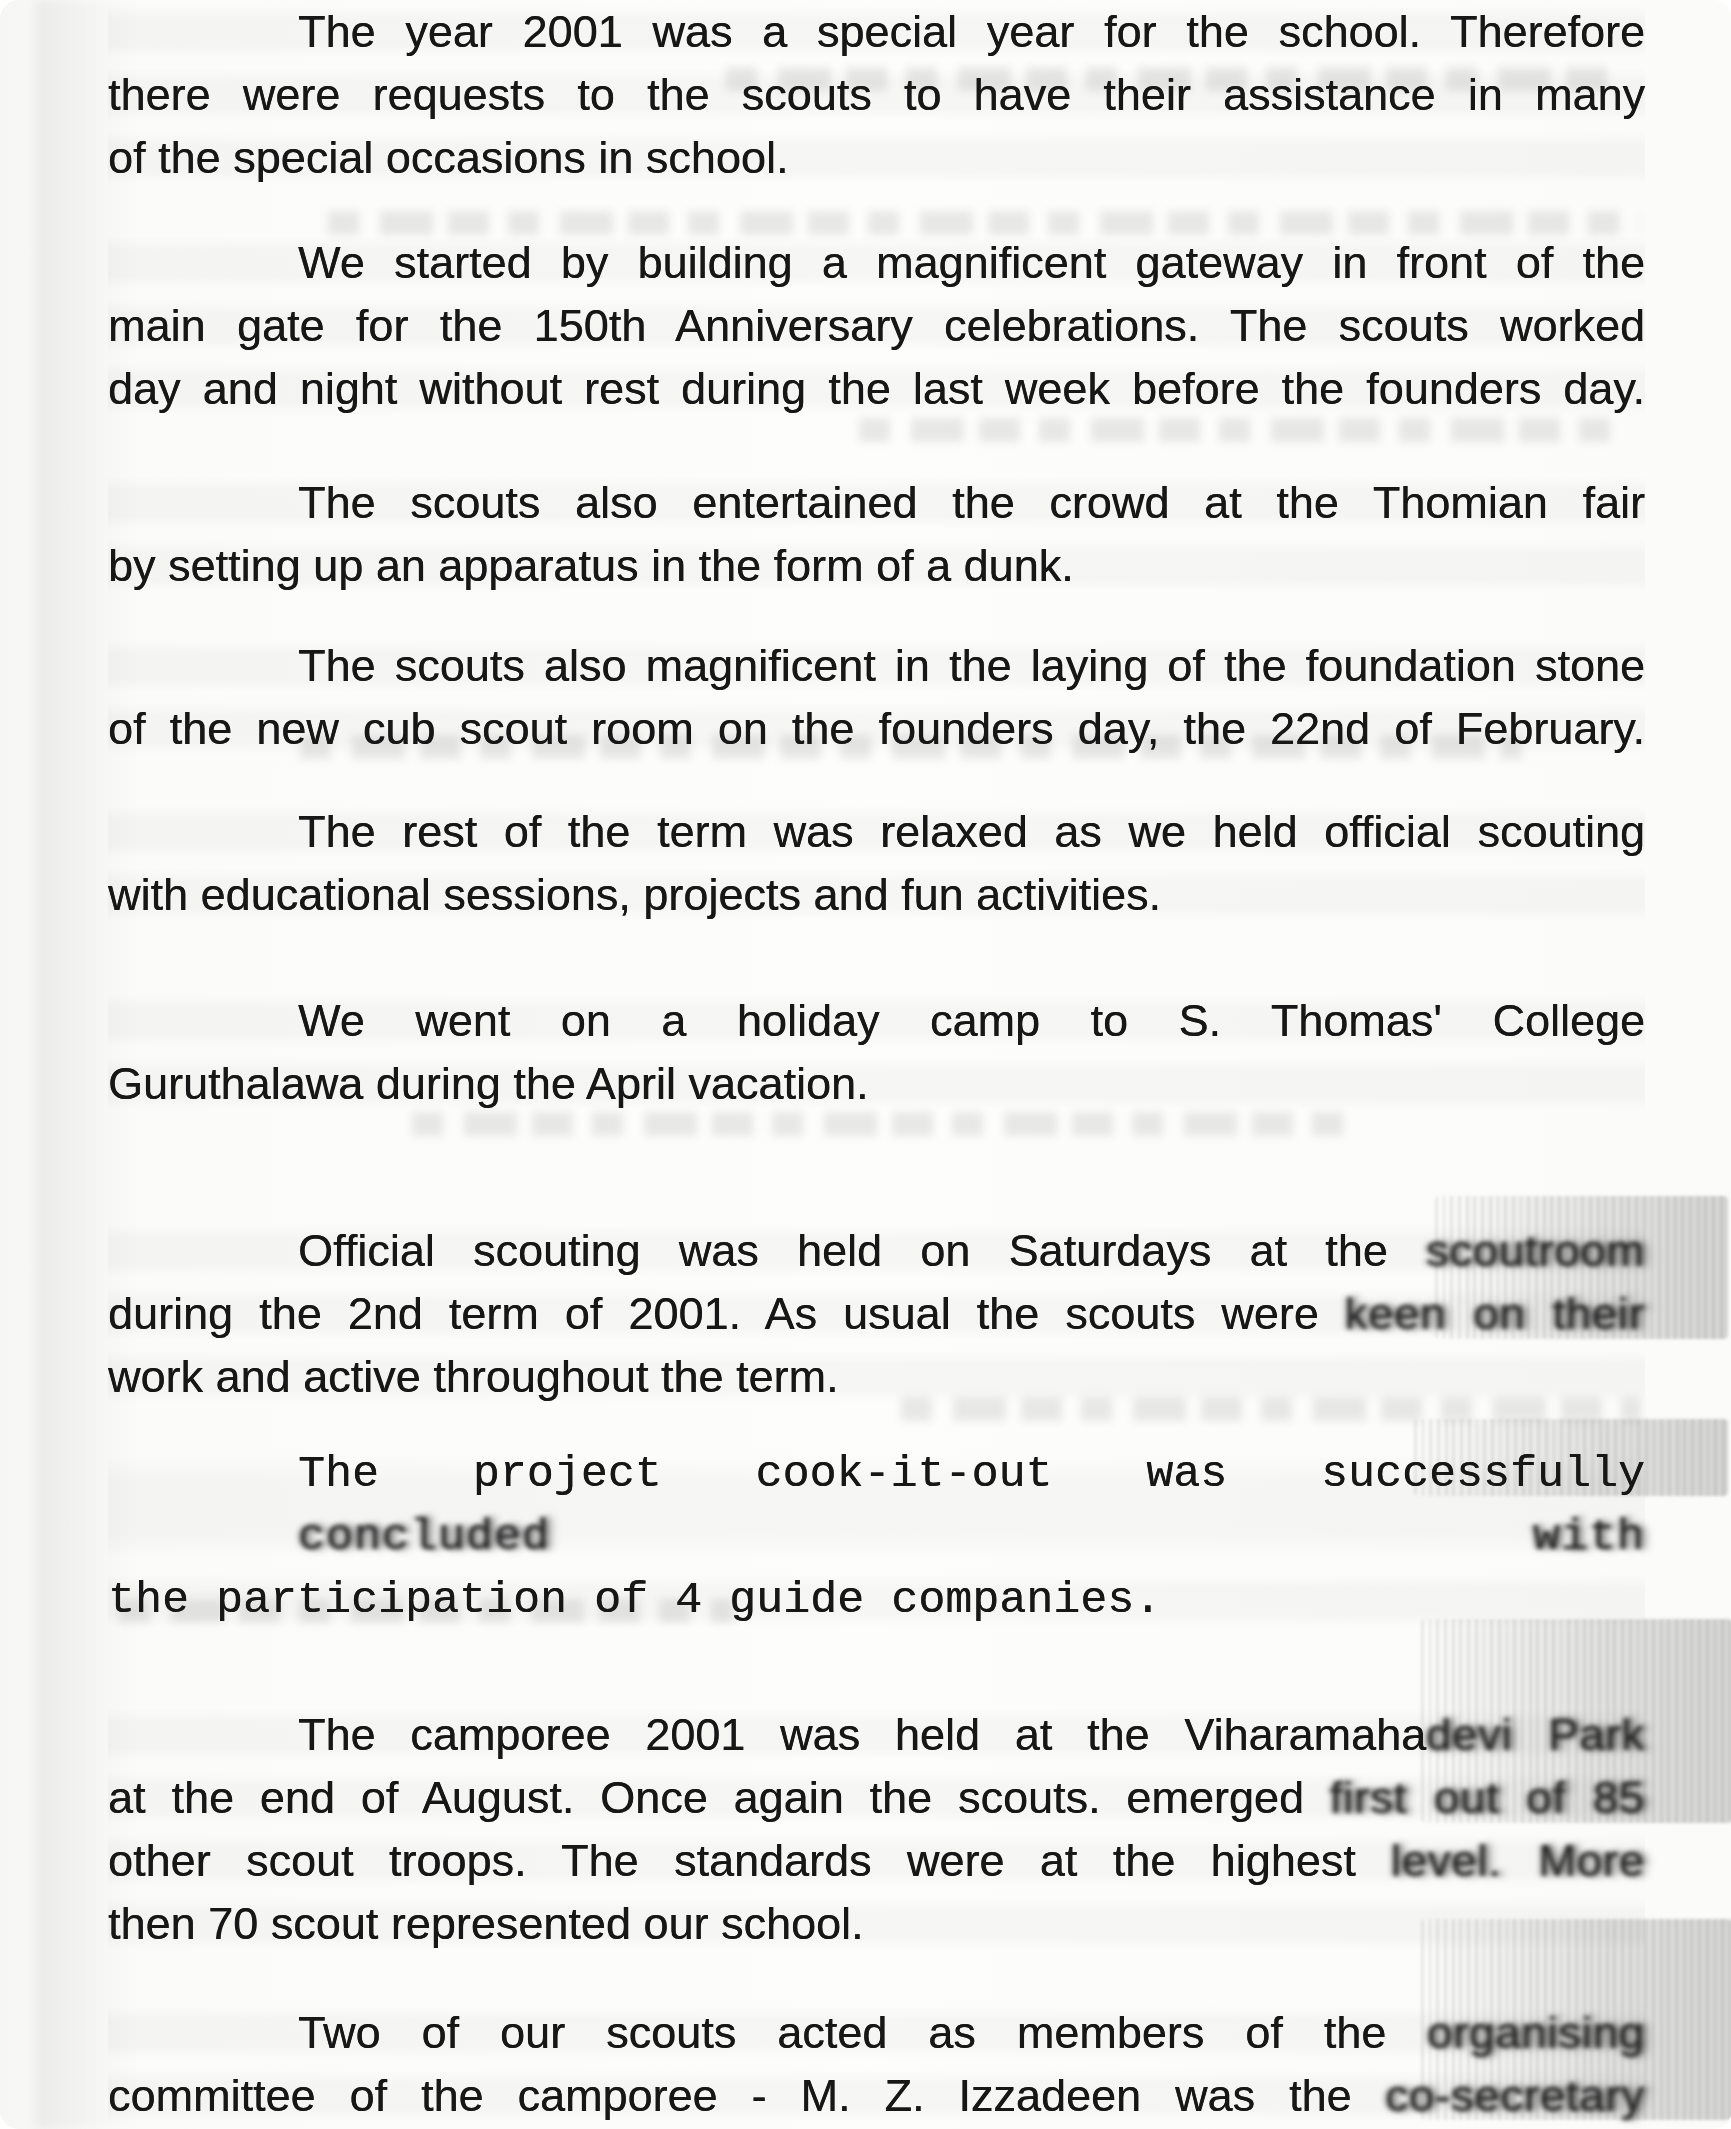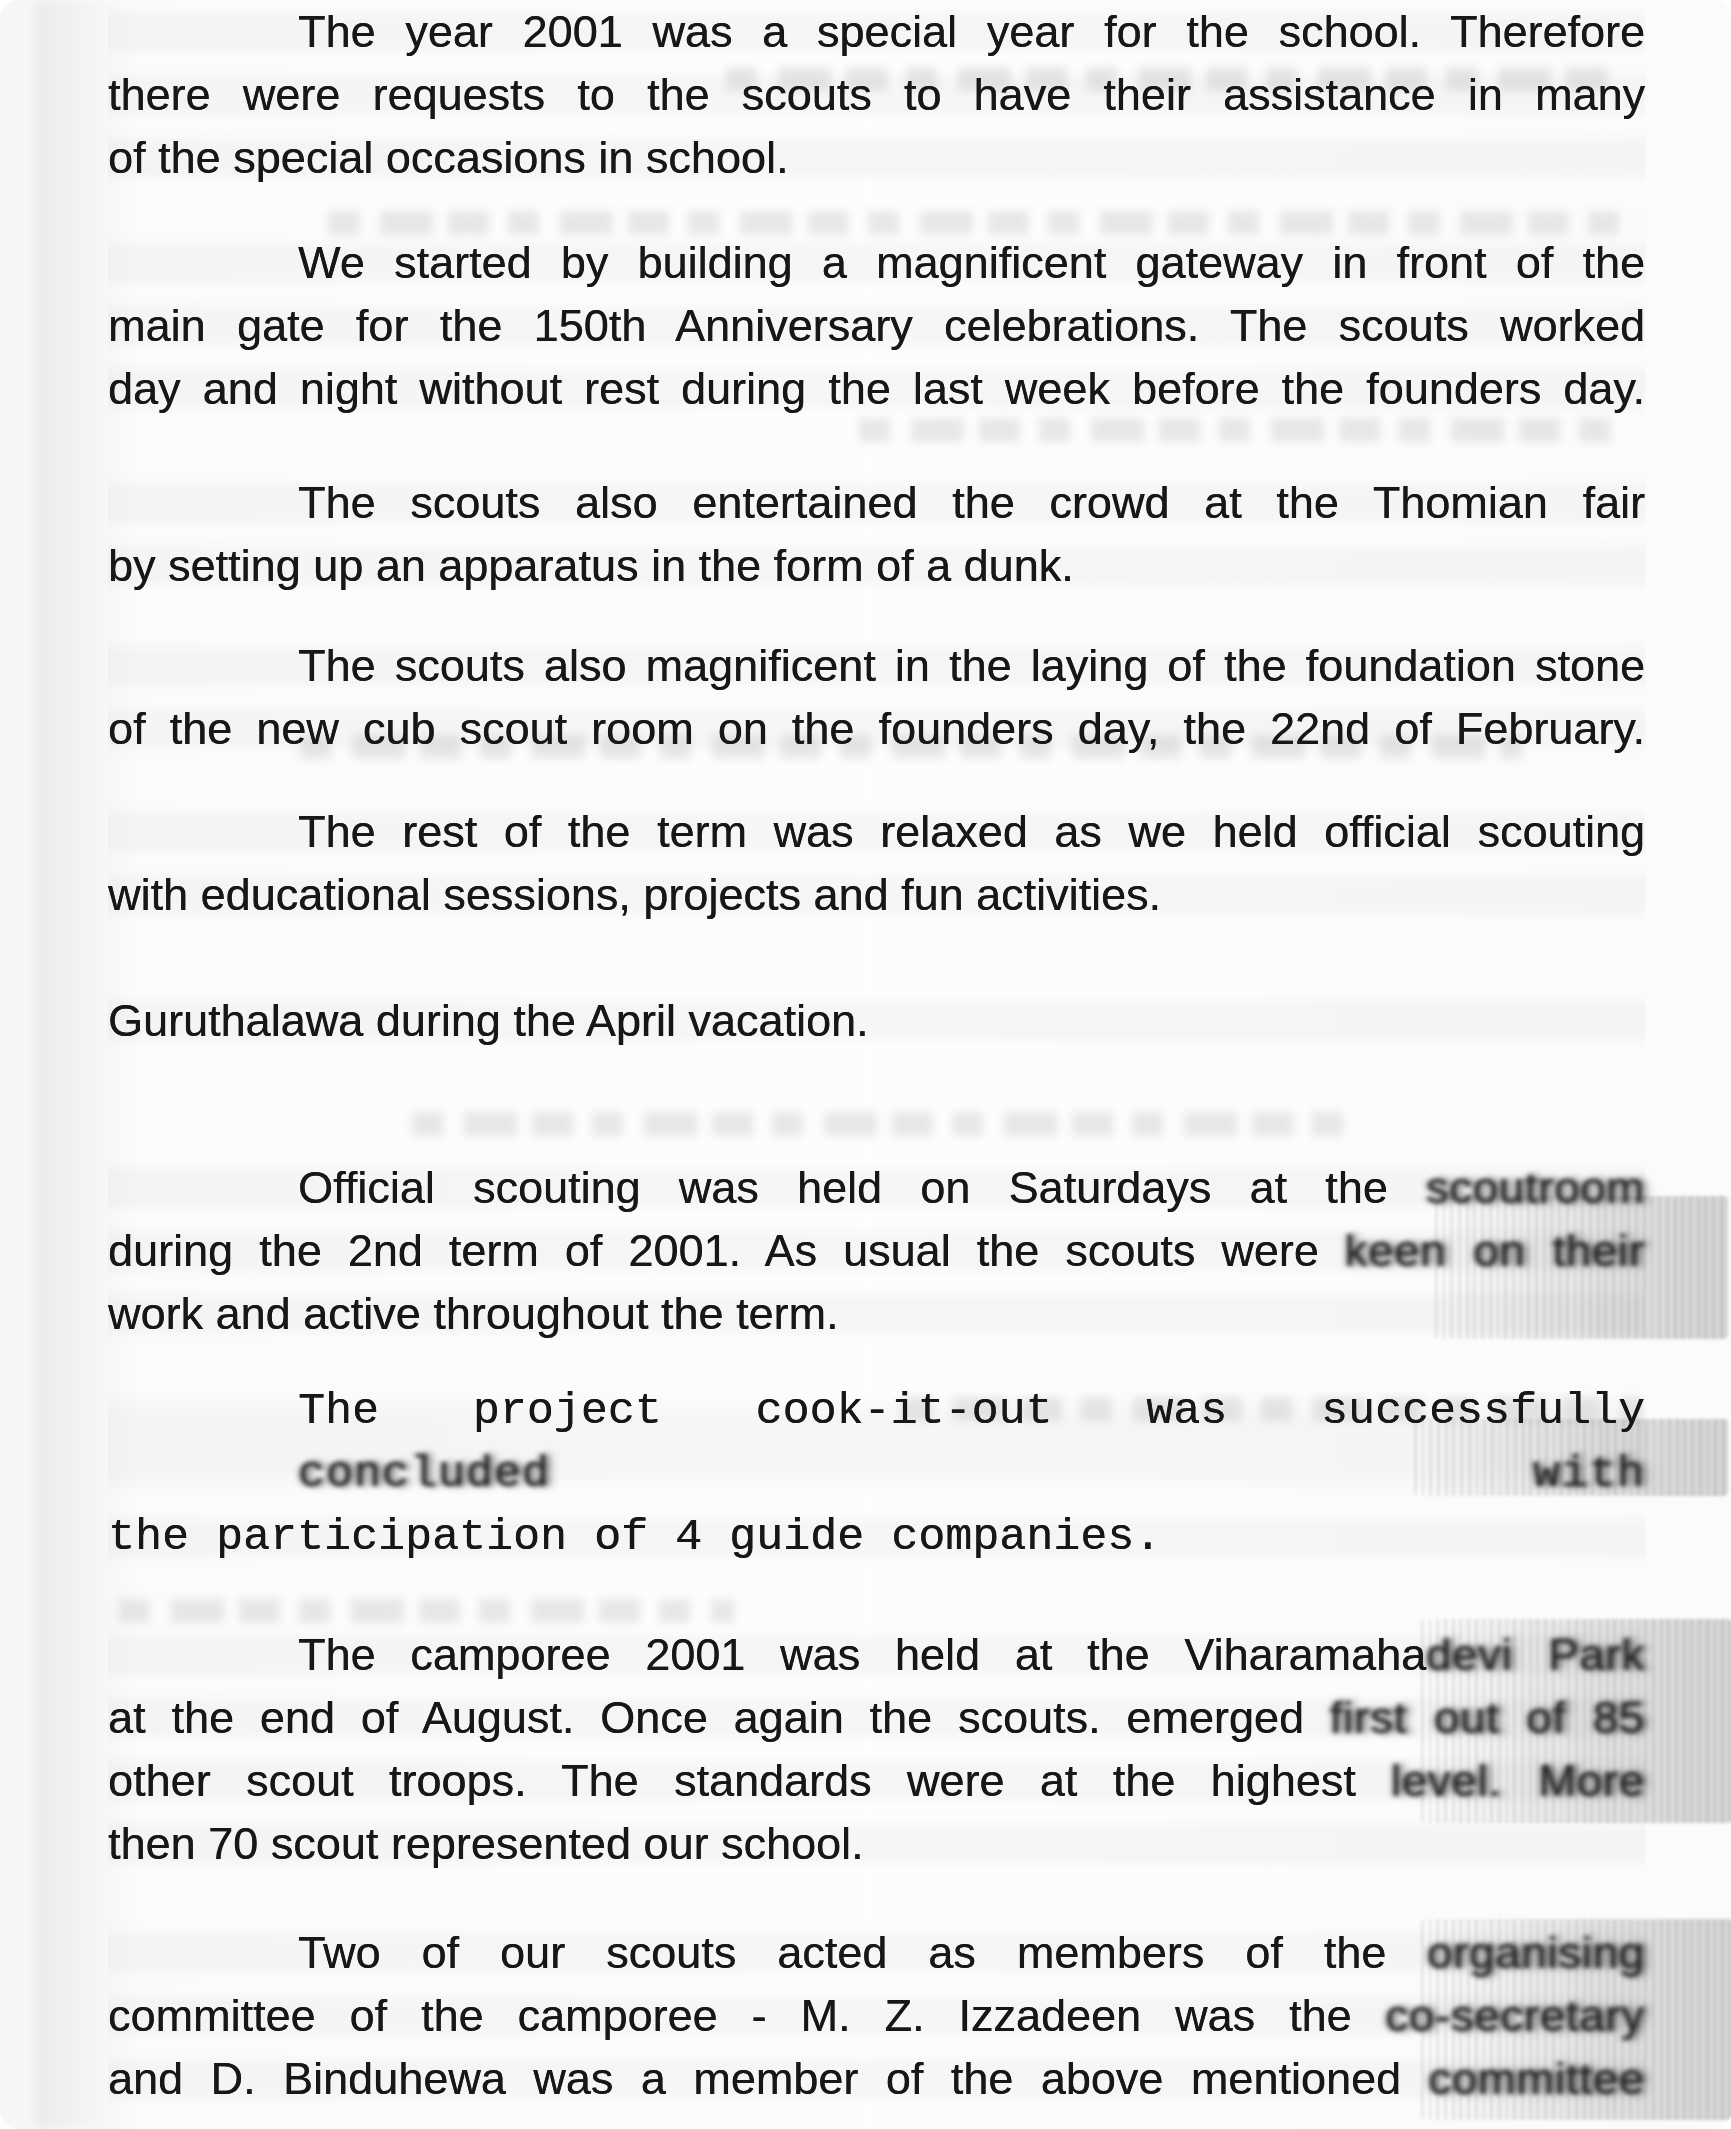--- a/index.html
+++ b/index.html
@@ -25,21 +25,21 @@
   #paragraphs { position: absolute; left: 0; top: 0; width: 1732px; z-index: 2; }
   .paragraph { padding-left: 108px; padding-right: 87px; }
   .p1 { margin-top: 0; }
   .p2 { margin-top: 42px; }
   .p3 { margin-top: 51px; }
   .p4 { margin-top: 37px; }
   .p5 { margin-top: 40px; }
   .p6 { margin-top: 63px; }
   .p7 { margin-top: 104px; }
   .p8 { margin-top: 35px; font-family: Liberation Mono, monospace; }
-  .p9 { margin-top: 54px; }
+  .p9 { margin-top: 71px; }
   .p10 { margin-top: 46px; }
   .line {
     font-size: 45px;
     line-height: 63px;
     text-align: left;
     text-shadow: 0.3px 0 0 currentColor; 
     background: linear-gradient(180deg, rgba(0,0,0,0) 8%, rgba(0,0,0,0.027) 30%,
                                 rgba(0,0,0,0.027) 72%, rgba(0,0,0,0) 92%);
   }
   .just { text-align: justify; text-align-last: justify; }
@@ -119,20 +119,21 @@
       </div>
       <div class="paragraph p4">
         <div class="line first just"><span class="seg">The scouts also magnificent in the laying of the foundation stone</span></div>
         <div class="line just"><span class="seg">of the new cub scout room on the founders day, the 22nd of February.</span></div>
       </div>
       <div class="paragraph p5">
         <div class="line first just"><span class="seg">The rest of the term was relaxed as we held official scouting</span></div>
         <div class="line"><span class="seg">with educational sessions, projects and fun activities.</span></div>
       </div>
       <div class="paragraph p6">
+        <div class="line first just"><span class="seg">We went on a holiday camp to S. Thomas' College</span></div>
         <div class="line"><span class="seg">Guruthalawa during the April vacation.</span></div>
       </div>
       <div class="paragraph p7">
         <div class="line first just"><span class="seg">Official scouting was held on Saturdays at the </span><span class="seg blur">scoutroom</span></div>
         <div class="line just"><span class="seg">during the 2nd term of 2001. As usual the scouts were </span><span class="seg blur">keen on their</span></div>
         <div class="line"><span class="seg">work and active throughout the term.</span></div>
       </div>
       <div class="paragraph p8">
         <div class="line first just"><span class="seg">The project cook-it-out was successfully </span><span class="seg blur">concluded with</span></div>
         <div class="line"><span class="seg">the participation of 4 guide companies.</span></div>

